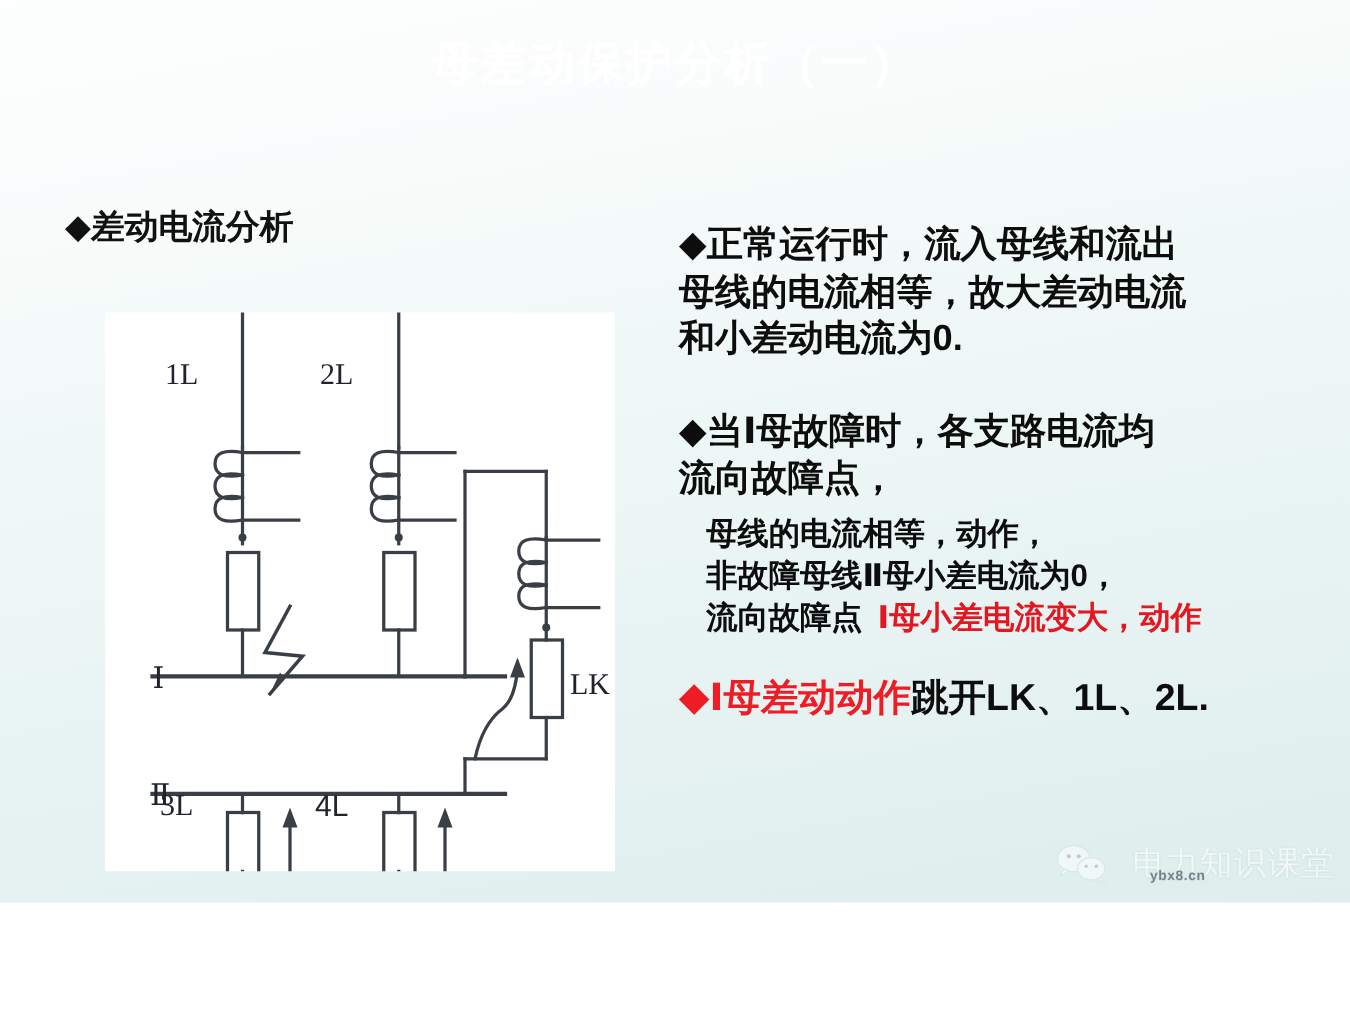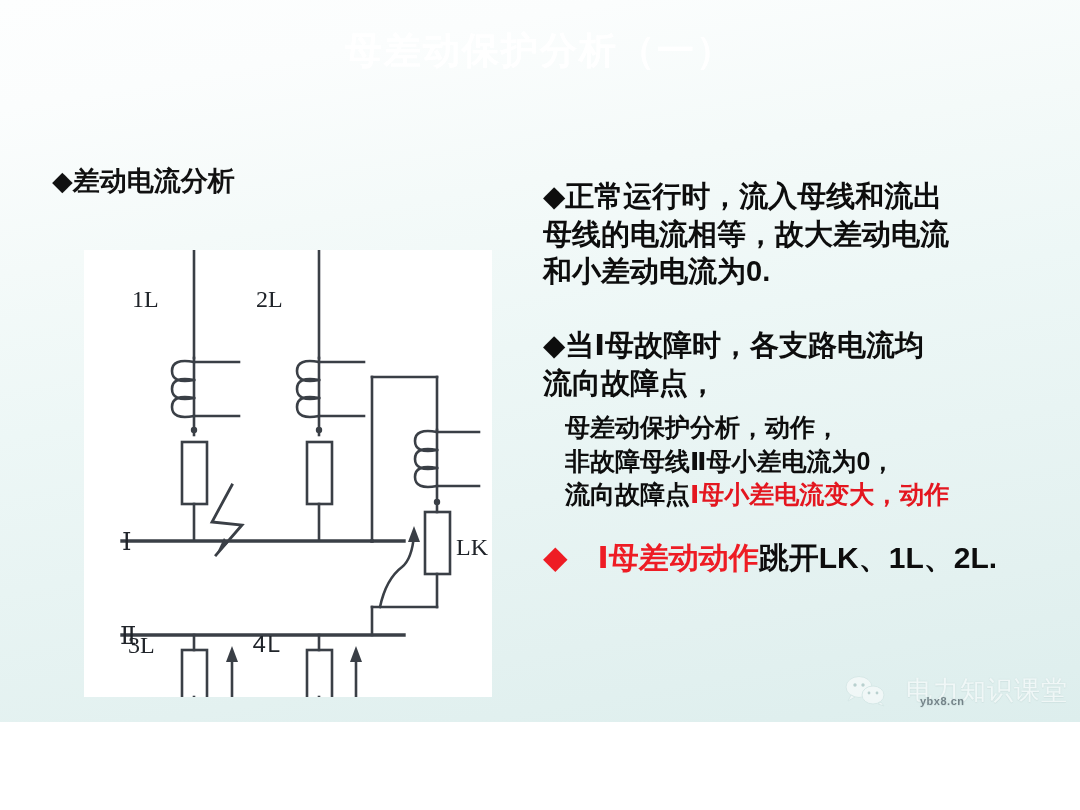--- a/index.html
+++ b/index.html
@@ -85,31 +85,31 @@
     margin-top: 9px;
     padding-left: 22px;
   }
   .subline {
     font-size: 25px;
     font-weight: bold;
     color: #0d0d0d;
     line-height: 1.34;
     white-space: nowrap;
   }
-  .red { color: #e4161f; }
+  .red { color: #e4161f; margin-left: 12px; }
 
   #final-line {
     margin-top: 26px;
     font-size: 30px;
     font-weight: bold;
     color: #0d0d0d;
     white-space: nowrap;
   }
   #final-line .diamond-red { color: #ee1c24; font-size: 32px; }
-  #final-line .redtxt { color: #ee1c24; margin-left: 30px; }
+  #final-line .redtxt { color: #ee1c24; }
 
   
   #watermark {
     position: absolute;
     right: 12px;
     bottom: 14px;
     display: flex;
     align-items: center;
     gap: 20px;
     opacity: 0.55;
@@ -230,41 +230,41 @@
         <text x="168" y="622">4L</text>
         <text x="372" y="305">LK</text>
       </g>
 
       <g fill="#20242a" font-family="Liberation Serif, DejaVu Serif, serif" font-size="24">
         <text x="44" y="430" opacity="0"></text>
       </g>
     </svg>
 
     <div style="position:absolute;left:44px;top:382px;font-family:Liberation Serif, serif;font-size:24px;color:#20242a;">3L</div>
-    <div style="position:absolute;left:168px;top:382px;font-family:Liberation Mono, monospace;font-size:24px;color:#20242a;">4L</div>
+    <div style="position:absolute;left:168px;top:382px;font-family:Liberation Sans, sans-serif;font-size:24px;color:#20242a;">4L</div>
   </div>
 
   <div id="right-col">
 
     <div class="para">
       <span class="ln">◆正常运行时，流入母线和流出</span>
       <span class="ln">母线的电流相等，故大差动电流</span>
       <span class="ln">和小差动电流为0.</span>
     </div>
 
     <div class="blk-gap"></div>
 
     <div class="para">
       <span class="ln">◆当Ⅰ母故障时，各支路电流均</span>
       <span class="ln">流向故障点，</span>
     </div>
 
     <div class="sublist">
       <div class="subline">
-        <span>母差动保护分析，动作，</span>
+        <span>母线的电流相等，动作，</span>
       </div>
       <div class="subline">
         <span>非故障母线Ⅱ母小差电流为0，</span>
       </div>
       <div class="subline">
         <span>流向故障点</span><span class="red">Ⅰ母小差电流变大，动作</span>
       </div>
     </div>
 
     <div id="final-line">

